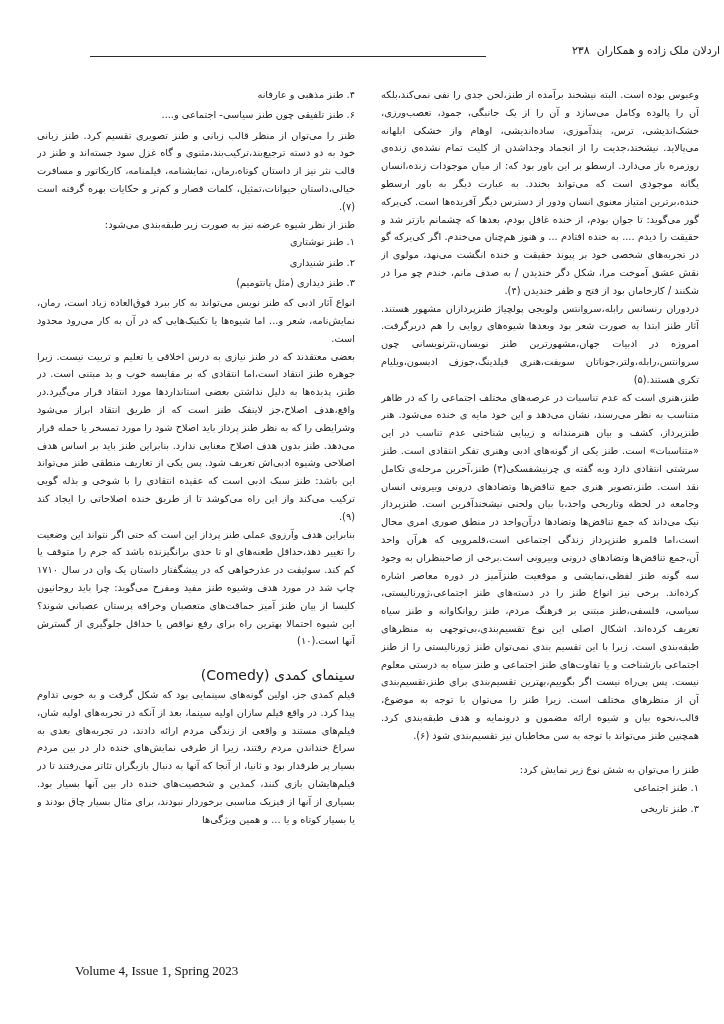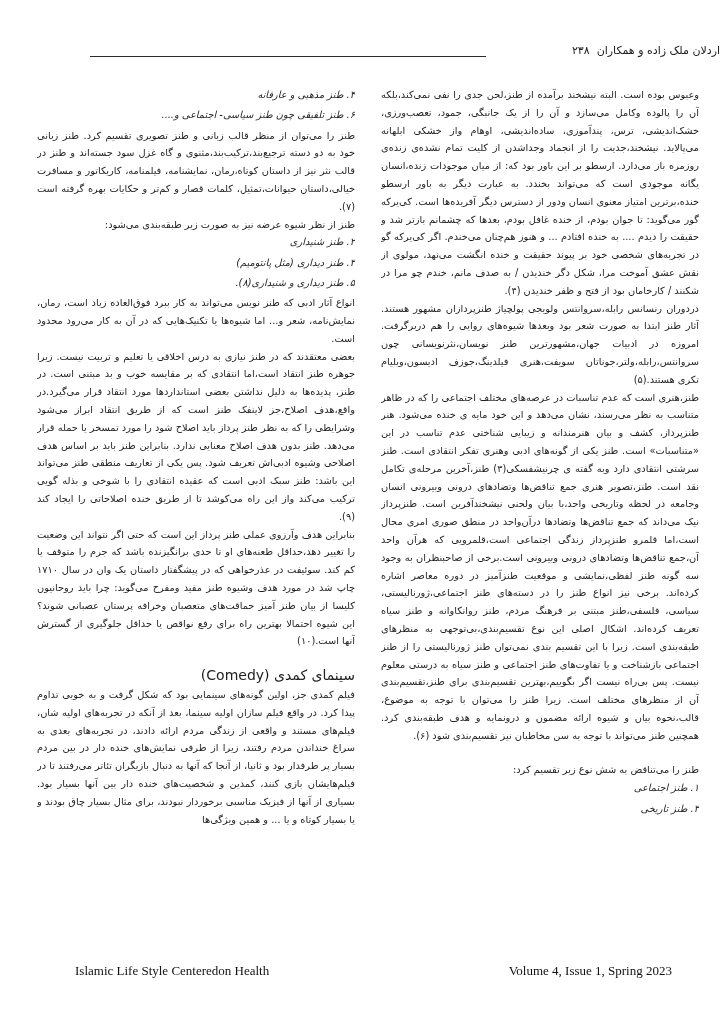--- a/index.html
+++ b/index.html
@@ -37,21 +37,21 @@
     overflow: hidden;
     direction: rtl;
     text-align: justify;
     font-size: 9.8px;
     line-height: 17.8px;
     color: #1d1d1d;
   }
   .col-first  { left: 369px; margin-left: 12px; }  
   .col-second { left: 37px; }   
   .col p { margin: 0; }
-  .list-item { text-align: right; margin: 0 0 2.5px 0; font-style: italic; }
+  .list-item { text-align: right; margin: 0 0 2.5px 0; }
   .list-intro-gap { margin-top: 17px !important; }
   .section-heading {
     margin: 17px 0 1px 0;
     font-size: 14px;
     font-weight: normal;
     text-align: right;
     line-height: 17.8px;
   }
   .footer {
     position: absolute;
@@ -71,38 +71,37 @@
 
   <div class="running-head">
     <span>۲۳۸</span>
     <span dir="rtl" lang="fa">اردلان ملک زاده و همکاران</span>
   </div>
 
   <div class="col col-first" dir="rtl" lang="fa">
     <p>وعبوس بوده است. البته نیشخند برآمده از طنز،لحن جدی را نفی نمی‌کند،بلکه آن را پالوده وکامل می‌سازد و آن را از یک جانبگی، جمود، تعصب‌ورزی، خشک‌اندیشی، ترس، پندآموزی، ساده‌اندیشی، اوهام واز خشکی ابلهانه می‌پالاید. نیشخند،جدیت را از انجماد وجداشدن از کلیت تمام نشده‌ی زنده‌ی روزمره باز می‌دارد. ارسطو بر این باور بود که: از میان موجودات زنده،انسان یگانه موجودی است که می‌تواند بخندد. به عبارت دیگر به باور ارسطو خنده،برترین امتیاز معنوی انسان ودور از دسترس دیگر آفریده‌ها است. کی‌یرکه گور می‌گوید: تا جوان بودم، از خنده غافل بودم، بعدها که چشمانم بازتر شد و حقیقت را دیدم .... به خنده افتادم ... و هنوز هم‌چنان می‌خندم. اگر کی‌یرکه گو در تجربه‌های شخصی خود بر پیوند حقیقت و خنده انگشت می‌نهد، مولوی از نقش عشق آموخت مرا، شکل دگر خندیدن / به صدف مانم، خندم چو مرا در شکنند / کارخامان بود از فتح و ظفر خندیدن (۴).</p>
     <p>دردوران رنسانس رابله،سروانتس ولویجی پولچیاژ طنزپردازان مشهور هستند. آثار طنز ابتدا به صورت شعر بود وبعدها شیوه‌های روایی را هم دربرگرفت. امروزه در ادبیات جهان،مشهورترین طنز نویسان،نثرنویسانی چون سروانتس،رابله،ولتر،جوناتان سویفت،هنری فیلدینگ،جوزف ادیسون،ویلیام تکری هستند.(۵)</p>
     <p>طنز،هنری است که عدم تناسبات در عرصه‌های مختلف اجتماعی را که در ظاهر متناسب به نظر می‌رسند، نشان می‌دهد و این خود مایه ی خنده می‌شود. هنر طنزپرداز، کشف و بیان هنرمندانه و زیبایی شناختی عدم تناسب در این «متناسبات» است. طنز یکی از گونه‌های ادبی وهنری تفکر انتقادی است. طنز سرشتی انتقادی دارد وبه گفته ی چرنیشفسکی(۳) طنز،آخرین مرحله‌ی تکامل نقد است. طنز،تصویر هنری جمع تناقض‌ها وتضادهای درونی وبیرونی انسان وجامعه در لحظه وتاریخی واحد،با بیان ولحنی نیشخندآفرین است. طنزپرداز نیک می‌داند که جمع تناقض‌ها وتضادها درآن‌واحد در منطق صوری امری محال است،اما قلمرو طنزپرداز زندگی اجتماعی است،قلمرویی که هرآن واحد آن،جمع تناقض‌ها وتضادهای درونی وبیرونی است.برخی از صاحبنظران به وجود سه گونه طنز لفظی،نمایشی و موقعیت طنزآمیز در دوره معاصر اشاره کرده‌اند. برخی نیز انواع طنز را در دسته‌های طنز اجتماعی،ژورنالیستی، سیاسی، فلسفی،طنز مبتنی بر فرهنگ مردم، طنز روانکاوانه و طنز سیاه تعریف کرده‌اند. اشکال اصلی این نوع تقسیم‌بندی،بی‌توجهی به منظرهای طبقه‌بندی است. زیرا با این تقسیم بندی نمی‌توان طنز ژورنالیستی را از طنز اجتماعی بازشناخت و یا تفاوت‌های طنز اجتماعی و طنز سیاه به درستی معلوم نیست. پس بی‌راه نیست اگر بگوییم،بهترین تقسیم‌بندی برای طنز،تقسیم‌بندی آن از منظرهای مختلف است. زیرا طنز را می‌توان با توجه به موضوع، قالب،نحوه بیان و شیوه ارائه مضمون و درونمایه و هدف طبقه‌بندی کرد. همچنین طنز می‌تواند با توجه به سن مخاطبان نیز تقسیم‌بندی شود (۶).</p>
-    <p class="list-intro-gap">طنز را می‌تناقض به شش نوع زیر تقسیم کرد:</p>
+    <p class="list-intro-gap">طنز را می‌توان به شش نوع زیر نمایش کرد:</p>
     <div class="list-item">۱. طنز اجتماعی</div>
     <div class="list-item">۳. طنز تاریخی</div>
   </div>
 
   <div class="col col-second" dir="rtl" lang="fa">
     <div class="list-item">۴. طنز مذهبی و عارفانه</div>
     <div class="list-item">۶. طنز تلفیقی چون طنز سیاسی- اجتماعی و....</div>
     <p>طنز را می‌توان از منظر قالب زبانی و طنز تصویری تقسیم کرد. طنز زبانی خود به دو دسته ترجیع‌بند،ترکیب‌بند،مثنوی و گاه غزل سود جسته‌اند و طنز در قالب نثر نیز از داستان کوتاه،رمان، نمایشنامه، فیلمنامه، کاریکاتور و مسافرت خیالی،داستان حیوانات،تمثیل، کلمات قصار و کم‌تر و حکایات بهره گرفته است (۷).</p>
     <p>طنز از نظر شیوه عرضه نیز به صورت زیر طبقه‌بندی می‌شود:</p>
+    <div class="list-item">۱. طنز نوشتاری</div>
     <div class="list-item">۲. طنز شنیداری</div>
     <div class="list-item">۳. طنز دیداری (مثل پانتومیم)</div>
-    <div class="list-item">۵. طنز دیداری و شنیداری(۸).</div>
     <p>انواع آثار ادبی که طنز نویس می‌تواند به کار ببرد فوق‌العاده زیاد است، رمان، نمایش‌نامه، شعر و... اما شیوه‌ها یا تکنیک‌هایی که در آن به کار می‌رود محدود است.</p>
     <p>بعضی معتقدند که در طنز نیازی به درس اخلاقی یا تعلیم و تربیت نیست. زیرا جوهره طنز انتقاد است،اما انتقادی که بر مقایسه خوب و بد مبتنی است. در طنز، پدیده‌ها به دلیل نداشتن بعضی استانداردها مورد انتقاد قرار می‌گیرد.در واقع،هدف اصلاح،جز لاینفک طنز است که از طریق انتقاد ابراز می‌شود وشرایطی را که به نظر طنز پرداز باید اصلاح شود را مورد تمسخر یا حمله قرار می‌دهد. طنز بدون هدف اصلاح معنایی ندارد. بنابراین طنز باید بر اساس هدف اصلاحی وشیوه ادبی‌اش تعریف شود. پس یکی از تعاریف منطقی طنز می‌تواند این باشد: طنز سبک ادبی است که عقیده انتقادی را با شوخی و بذله گویی ترکیب می‌کند واز این راه می‌کوشد تا از طریق خنده اصلاحاتی را ایجاد کند (۹).</p>
     <p>بنابراین هدف وآرزوی عملی طنز پرداز این است که حتی اگر نتواند این وضعیت را تغییر دهد،حداقل طعنه‌های او تا حدی برانگیزنده باشد که جرم را متوقف یا کم کند. سوئیفت در عذرخواهی که در پیشگفتار داستان یک وان در سال ۱۷۱۰ چاپ شد در مورد هدف وشیوه طنز مفید ومفرح می‌گوید: چرا باید روحانیون کلیسا از بیان طنز آمیز حماقت‌های متعصبان وخرافه پرستان عصبانی شوند؟ این شیوه احتمالا بهترین راه برای رفع نواقص یا حداقل جلوگیری از گسترش آنها است.(۱۰)</p>
     <h2 class="section-heading">سینمای کمدی (Comedy)</h2>
     <p>فیلم کمدی جز، اولین گونه‌های سینمایی بود که شکل گرفت و به خوبی تداوم پیدا کرد. در واقع فیلم سازان اولیه سینما، بعد از آنکه در تجربه‌های اولیه شان، فیلم‌های مستند و واقعی از زندگی مردم ارائه دادند، در تجربه‌های بعدی به سراغ خنداندن مردم رفتند، زیرا از طرفی نمایش‌های خنده دار در بین مردم بسیار پر طرفدار بود و ثانیا، از آنجا که آنها به دنبال بازیگران تئاتر می‌رفتند تا در فیلم‌هایشان بازی کنند، کمدین و شخصیت‌های خنده دار بین آنها بسیار بود. بسیاری از آنها از فیزیک مناسبی برخوردار نبودند، برای مثال بسیار چاق بودند و یا بسیار کوتاه و یا ... و همین ویژگی‌ها</p>
   </div>
 
   <div class="footer">
-    <span>Islamic Life Style Centeredon Health</span>
     <span>Volume 4, Issue 1, Spring 2023</span>
   </div>
 
 </div>
 
 </body></html>

